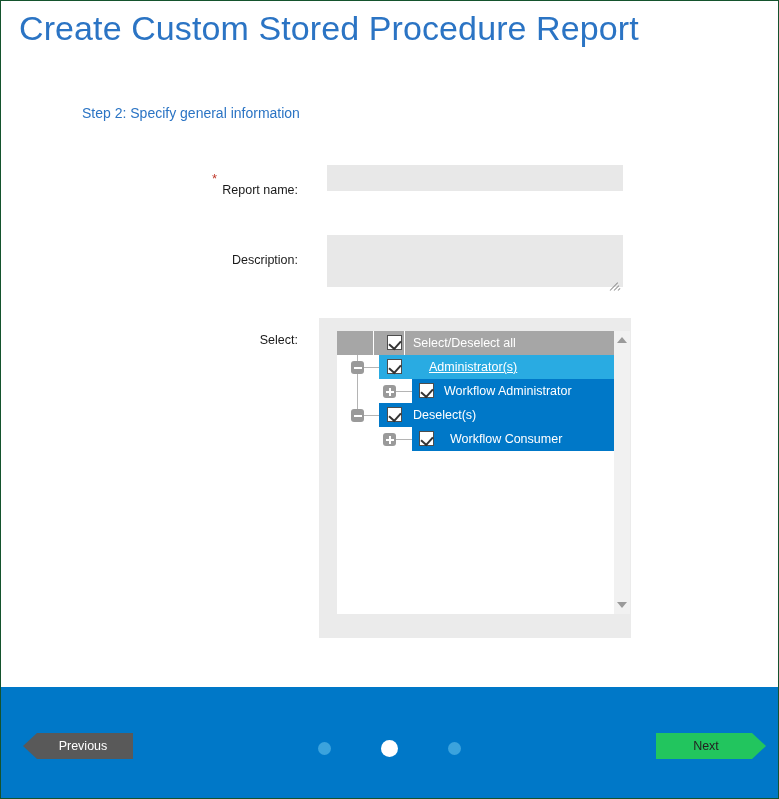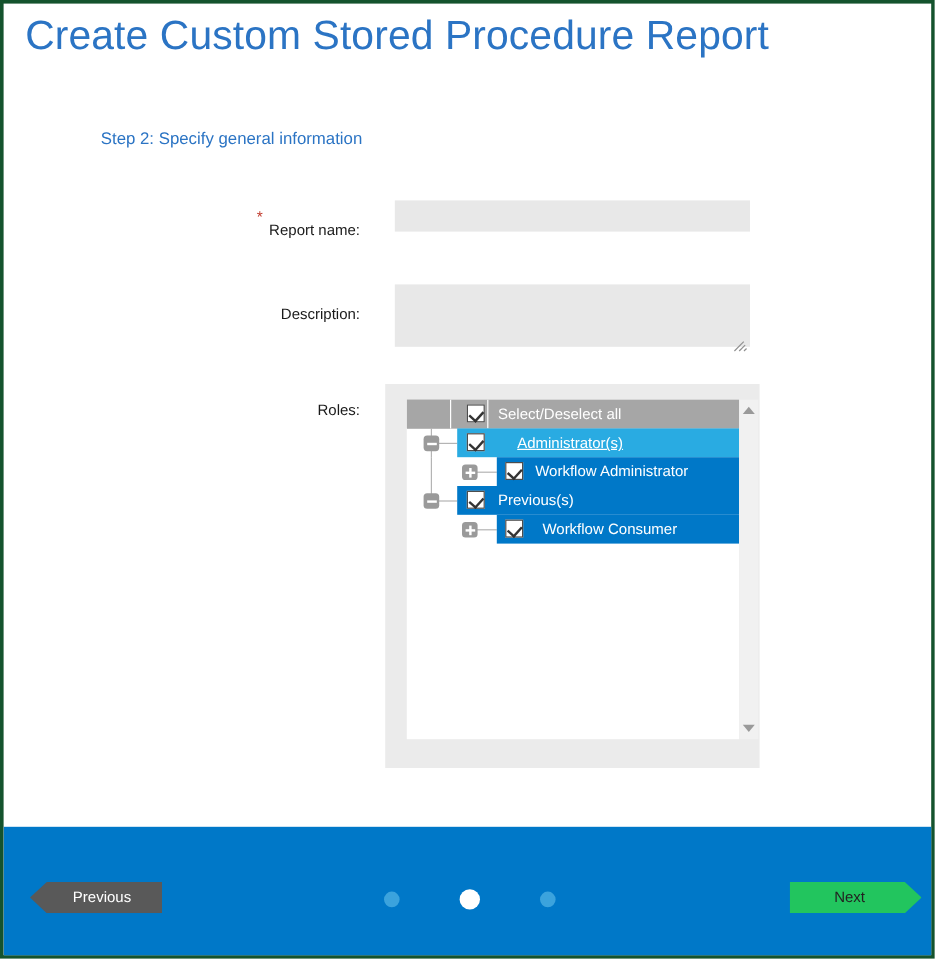--- a/index.html
+++ b/index.html
@@ -6,21 +6,21 @@
   html, body {
     margin: 0; padding: 0;
     background: #ffffff;
     font-family: "Liberation Sans", sans-serif;
   }
   #window {
     position: relative;
     width: 779px;
     height: 799px;
     background: #ffffff;
-    border: 3px solid #14532d;
+    border: 1px solid #14532d;
     overflow: hidden;
   }
 
   
   .wizard-title {
     position: absolute;
     left: 18px;
     top: 8px;
     font-size: 34px;
     font-weight: 300;
@@ -310,21 +310,21 @@
       <span class="field-label">Description:</span>
       <textarea class="text-area" style=""></textarea>
       <span class="resize-grip">
         <span style="left:1px; top:11px; width:11px;"></span>
         <span style="left:5px; top:11px; width:7px;"></span>
         <span style="left:9px; top:11px; width:3px;"></span>
       </span>
     </div>
 
     <div class="form-row" style="top:170px;">
-      <span class="field-label">Roles:</span>
+      <span class="field-label">Select:</span>
     </div>
 
   </div>
 
   <div class="roles-panel">
 
     <div class="tree-viewport">
 
       <div class="tree-row row-head">
         <div class="row-fill row-head" style="left:0;"></div>
@@ -353,21 +353,21 @@
         <div class="cbox" style="left:82px;"></div>
         <div class="row-label" style="left:107px;">Workflow Administrator</div>
       </div>
 
       <div class="tree-row">
         <div class="tline-v" style="left:20px; top:0; height:12px;"></div>
         <div class="tline-h" style="left:20px; top:12px; width:22px;"></div>
         <div class="expander" style="left:14px;"></div>
         <div class="row-fill row-dark" style="left:42px;"></div>
         <div class="cbox" style="left:50px;"></div>
-        <div class="row-label" style="left:76px;">Previous(s)</div>
+        <div class="row-label" style="left:76px;">Deselect(s)</div>
       </div>
 
       <div class="tree-row">
         <div class="tline-h" style="left:53px; top:12px; width:22px;"></div>
         <div class="expander plus" style="left:46px;"></div>
         <div class="row-fill row-dark" style="left:75px;"></div>
         <div class="cbox" style="left:82px;"></div>
         <div class="row-label" style="left:113px;">Workflow Consumer</div>
       </div>
 

